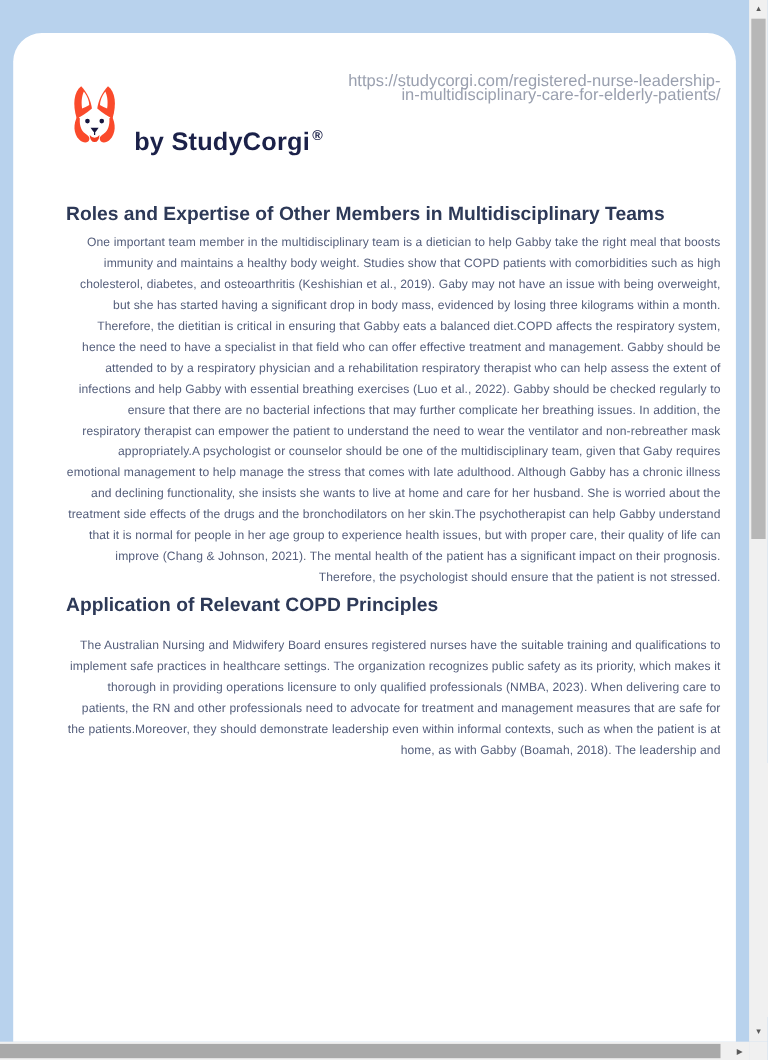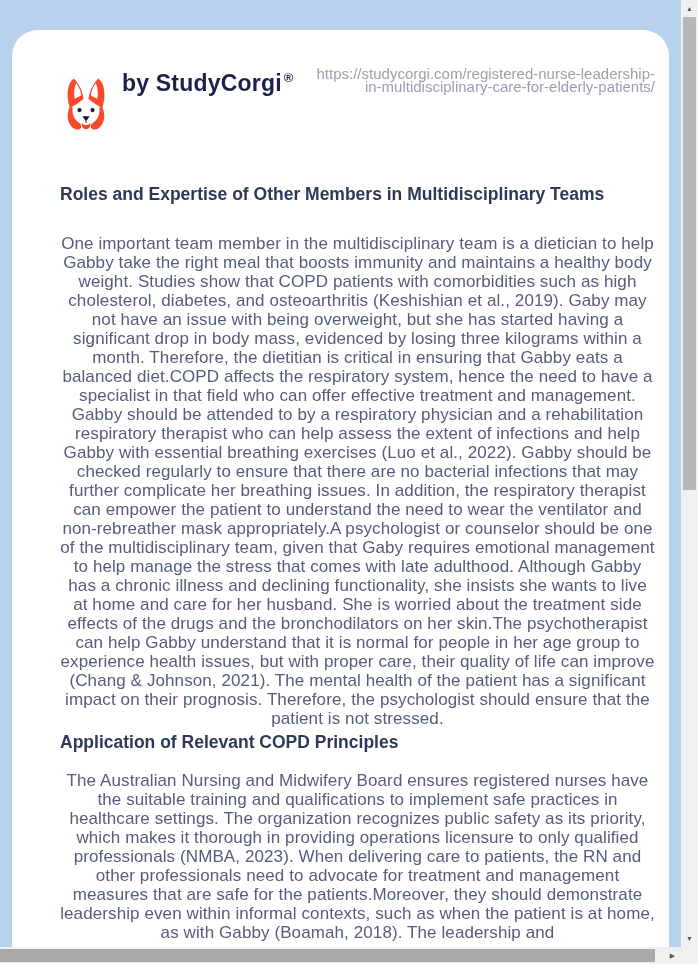--- a/index.html
+++ b/index.html
@@ -20,21 +20,21 @@
     padding: 40px 14px 0 48px;
     overflow: hidden;
   }
 
   
   .doc-header {
     display: flex;
     justify-content: space-between;
     align-items: flex-start;
   }
-  .logo-lockup { display: flex; align-items: flex-start; gap: 10px; padding-top: 0; }
+  .logo-lockup { display: flex; align-items: flex-end; gap: 10px; padding-top: 0; }
   .corgi-svg { width: 52px; height: 72px; display: block; }
   .brand-text {
     font-size: 23px;
     font-weight: 800;
     color: #1B2149;
     letter-spacing: 0.2px;
     white-space: nowrap;
   }
   .reg-mark {
     font-size: 13px;
@@ -61,29 +61,29 @@
     display: block;
   }
 
   
   .article { margin-top: 41px; }
   .section-heading {
     font-size: 17.5px;
     line-height: 23.5px;
     font-weight: 700;
     color: #2D3957;
-    margin-bottom: 27px;
+    margin-bottom: 5px;
   }
   .body-par {
-    font-size: 17px;
+    font-size: 11px;
     line-height: 19px;
     color: #545E7B;
     letter-spacing: 0.1px;
     margin-bottom: 2px;
-    text-align: center;
+    text-align: right;
   }
   .body-par + .section-heading { margin-top: 3px; margin-bottom: 17px; }
 
   
   .vscroll {
     position: absolute; right: 0; top: 0;
     width: 17px; height: 947px;
     background: #F0F0F0;
   }
   .scroll-btn {

